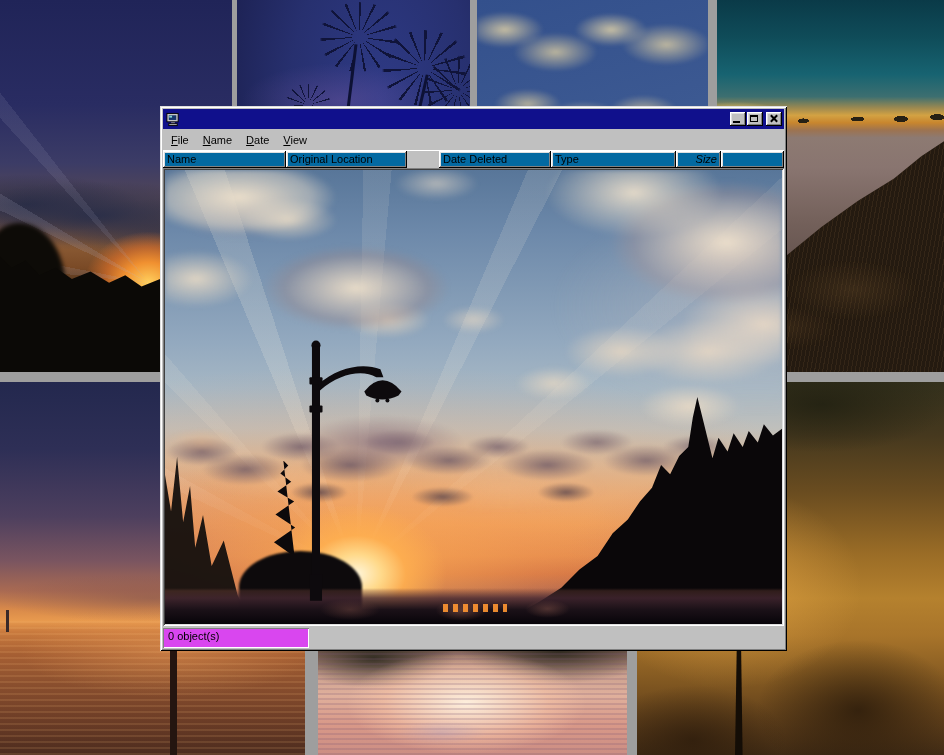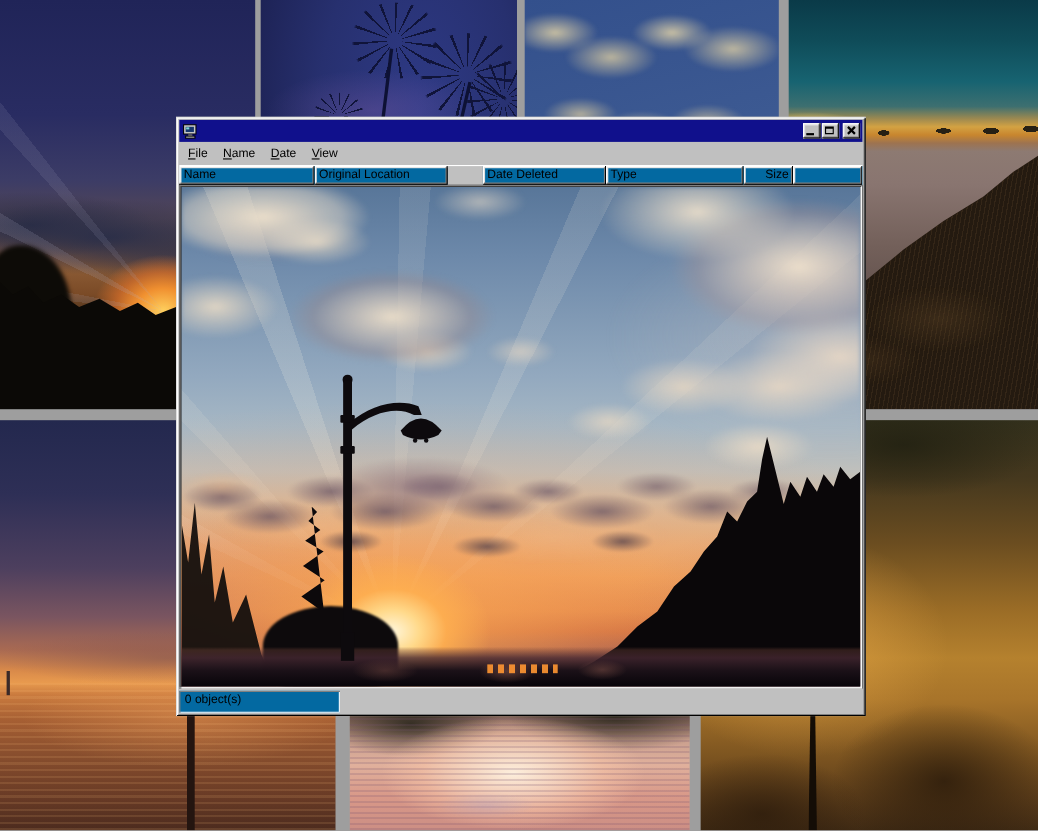--- a/index.html
+++ b/index.html
@@ -104,26 +104,26 @@
   .g-max{position:absolute;left:3px;top:3px;width:8px;height:7px;box-sizing:border-box;border:1px solid #000;border-top:2px solid #000;}
   .g-close{position:absolute;left:3px;top:2px;width:9px;height:9px;}
   .g-close::before,.g-close::after{content:"";position:absolute;left:4px;top:0;width:2px;height:9px;background:#000;}
   .g-close::before{transform:rotate(45deg);} .g-close::after{transform:rotate(-45deg);}
   #menubar{height:20px;display:flex;align-items:center;padding:1px 2px 0 2px;flex:0 0 auto;text-align:center;}
   .mi{display:inline-block;padding:2px 6px;margin-right:2px;}
   .mi::first-letter{text-decoration:underline;}
   #cols{height:17px;display:flex;flex:0 0 auto;border-top:1px solid #fff;}
   .col{box-sizing:border-box;height:17px;line-height:15px;padding:1px 4px;background:#0369a1;overflow:hidden;white-space:nowrap;
     box-shadow:inset -1px -1px #000, inset 1px 1px #fff, inset -2px -2px #808080, inset 2px 2px #dfdfdf;}
-  .col.r{text-align:right;}
+  .col.r{text-align:right;font-style:italic;}
   #client{flex:1;position:relative;background:#000;
     box-shadow:inset 1px 1px #808080, inset -1px -1px #fff, inset 2px 2px #404040, inset -2px -2px #dfdfdf;
     padding:2px;box-sizing:border-box;}
   #statusbar{height:20px;flex:0 0 auto;display:flex;align-items:flex-end;padding-top:2px;}
-  .spanel{height:20px;line-height:16px;padding:0 5px;background:#0369a1;box-sizing:border-box;
+  .spanel{height:20px;line-height:16px;padding:0 5px;background:#d946ef;box-sizing:border-box;
     box-shadow:inset 1px 1px #808080, inset -1px -1px #fff;}
   #sp1{width:146px;margin-right:2px;flex:0 0 auto;}
   #sp2{flex:1;position:relative;}
   #grip{position:absolute;right:1px;bottom:1px;width:13px;height:13px;
     background:repeating-linear-gradient(135deg, transparent 0 2px, #fff 2px 3px, #808080 3px 5px, transparent 5px 7px);}
   
   #photo{position:absolute;inset:2px;overflow:hidden;
     background:linear-gradient(180deg,#587699 0%,#6d89aa 14%,#8099b4 26%,#93a9bf 38%,#a6b7c4 48%,#c0c0bc 57%,#d9bb9c 65%,#e9b07b 72%,#efa45e 78%,#e0884a 85%,#c4643c 89%,#9b5248 92%,#6d3e4a 95%,#452736 100%);}
   #photo .lyr{position:absolute;inset:0;}
   #ph-rays{background:conic-gradient(from 285deg at 31% 89%, transparent 0 10deg, rgba(255,244,225,.12) 10deg 14deg, transparent 14deg 30deg, rgba(255,244,225,.10) 30deg 34deg, transparent 34deg 52deg, rgba(255,248,230,.16) 52deg 57deg, transparent 57deg 76deg, rgba(255,244,225,.10) 76deg 80deg, transparent 80deg 98deg, rgba(255,244,225,.13) 98deg 102deg, transparent 102deg 122deg, rgba(255,244,225,.09) 122deg 126deg, transparent 126deg 360deg);}

